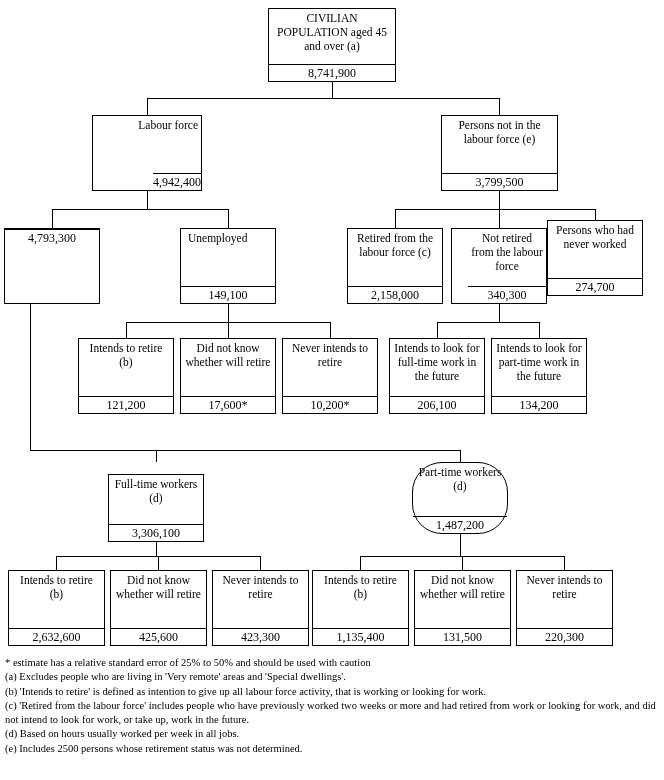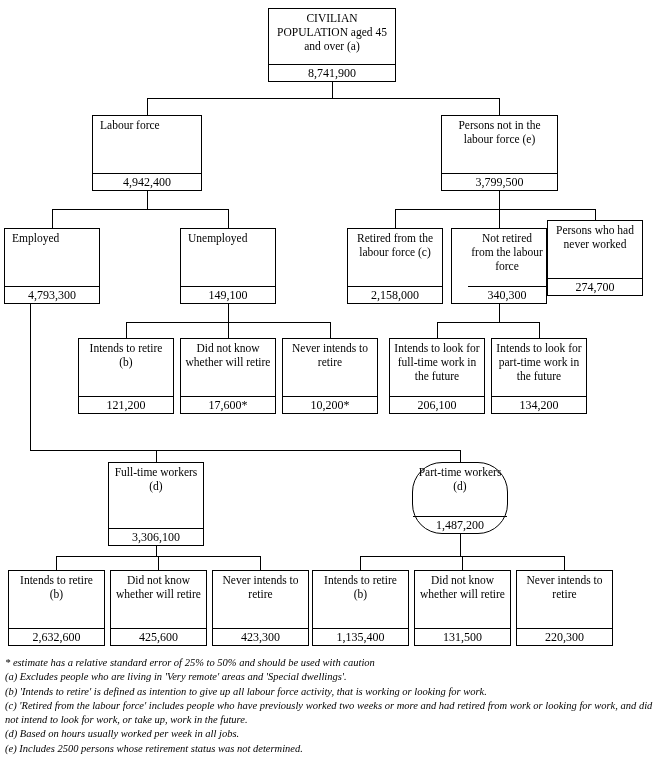--- a/index.html
+++ b/index.html
@@ -49,21 +49,21 @@
     stroke:#000; stroke-width:1; fill:none;
     shape-rendering:crispEdges;
   }
   .footnotes {
     position:absolute;
     left:5px; top:656px;
     width:655px;
     font-size:10.5px;
     line-height:1.28;
   }
-  .footnote { margin-bottom:1px;font-style:italic; }
+  .footnote { margin-bottom:1px; }
 </style>
 </head>
 <body>
 
 <div class="canvas">
 
   <svg class="connectors" viewBox="0 0 664 780">
     <path d="M332 82 V98 M147 98 H499 M147 98 V115 M499 98 V115"></path>
     <path d="M147 191 V209 M52 209 H228 M52 209 V228 M228 209 V228"></path>
     <path d="M499 191 V209 M395 209 H595 M395 209 V228 M499 209 V228 M595 209 V228"></path>
@@ -72,31 +72,30 @@
     <path d="M30 304 V450 M30 450 H460 M156 450 V462 M460 450 V462"></path>
     <path d="M156 534 V556 M56 556 H260 M56 556 V570 M158 556 V570 M260 556 V570"></path>
     <path d="M460 534 V556 M360 556 H564 M360 556 V570 M462 556 V570 M564 556 V570"></path>
   </svg>
 
   <div class="node" style="left:268px;top:8px;width:128px;height:74px;">
     <div class="label">CIVILIAN POPULATION aged 45 and over (a)</div>
     <div class="value">8,741,900</div>
   </div>
 
-  <div class="node" style="left:92px;top:115px;width:110px;height:76px;">
+  <div class="node" style="left:92px;top:115px;width:110px;height:76px;align-items:flex-end;">
     <div class="label left">Labour force</div>
     <div class="value">4,942,400</div>
   </div>
   <div class="node" style="left:441px;top:115px;width:117px;height:76px;">
     <div class="label">Persons not in the labour force (e)</div>
     <div class="value">3,799,500</div>
   </div>
 
   <div class="node" style="left:4px;top:228px;width:96px;height:76px;">
-    <div class="label left">Employed</div>
     <div class="value">4,793,300</div>
   </div>
   <div class="node" style="left:180px;top:228px;width:96px;height:76px;">
     <div class="label left">Unemployed</div>
     <div class="value">149,100</div>
   </div>
   <div class="node" style="left:347px;top:228px;width:96px;height:76px;">
     <div class="label">Retired from the labour force (c)</div>
     <div class="value">2,158,000</div>
   </div>
@@ -124,21 +123,21 @@
 
   <div class="node" style="left:389px;top:338px;width:96px;height:76px;">
     <div class="label">Intends to look for full-time work in the future</div>
     <div class="value">206,100</div>
   </div>
   <div class="node" style="left:491px;top:338px;width:96px;height:76px;">
     <div class="label">Intends to look for part-time work in the future</div>
     <div class="value">134,200</div>
   </div>
 
-  <div class="node" style="left:108px;top:462px;width:96px;height:84px;">
+  <div class="node" style="left:108px;top:474px;width:96px;height:68px;">
     <div class="label">Full-time workers (d)</div>
     <div class="value">3,306,100</div>
   </div>
   <div class="node" style="left:412px;top:462px;width:96px;height:72px;border-radius:30px;">
     <div class="label">Part-time workers (d)</div>
     <div class="value">1,487,200</div>
   </div>
 
   <div class="node" style="left:8px;top:570px;width:97px;height:76px;">
     <div class="label">Intends to retire (b)</div>

